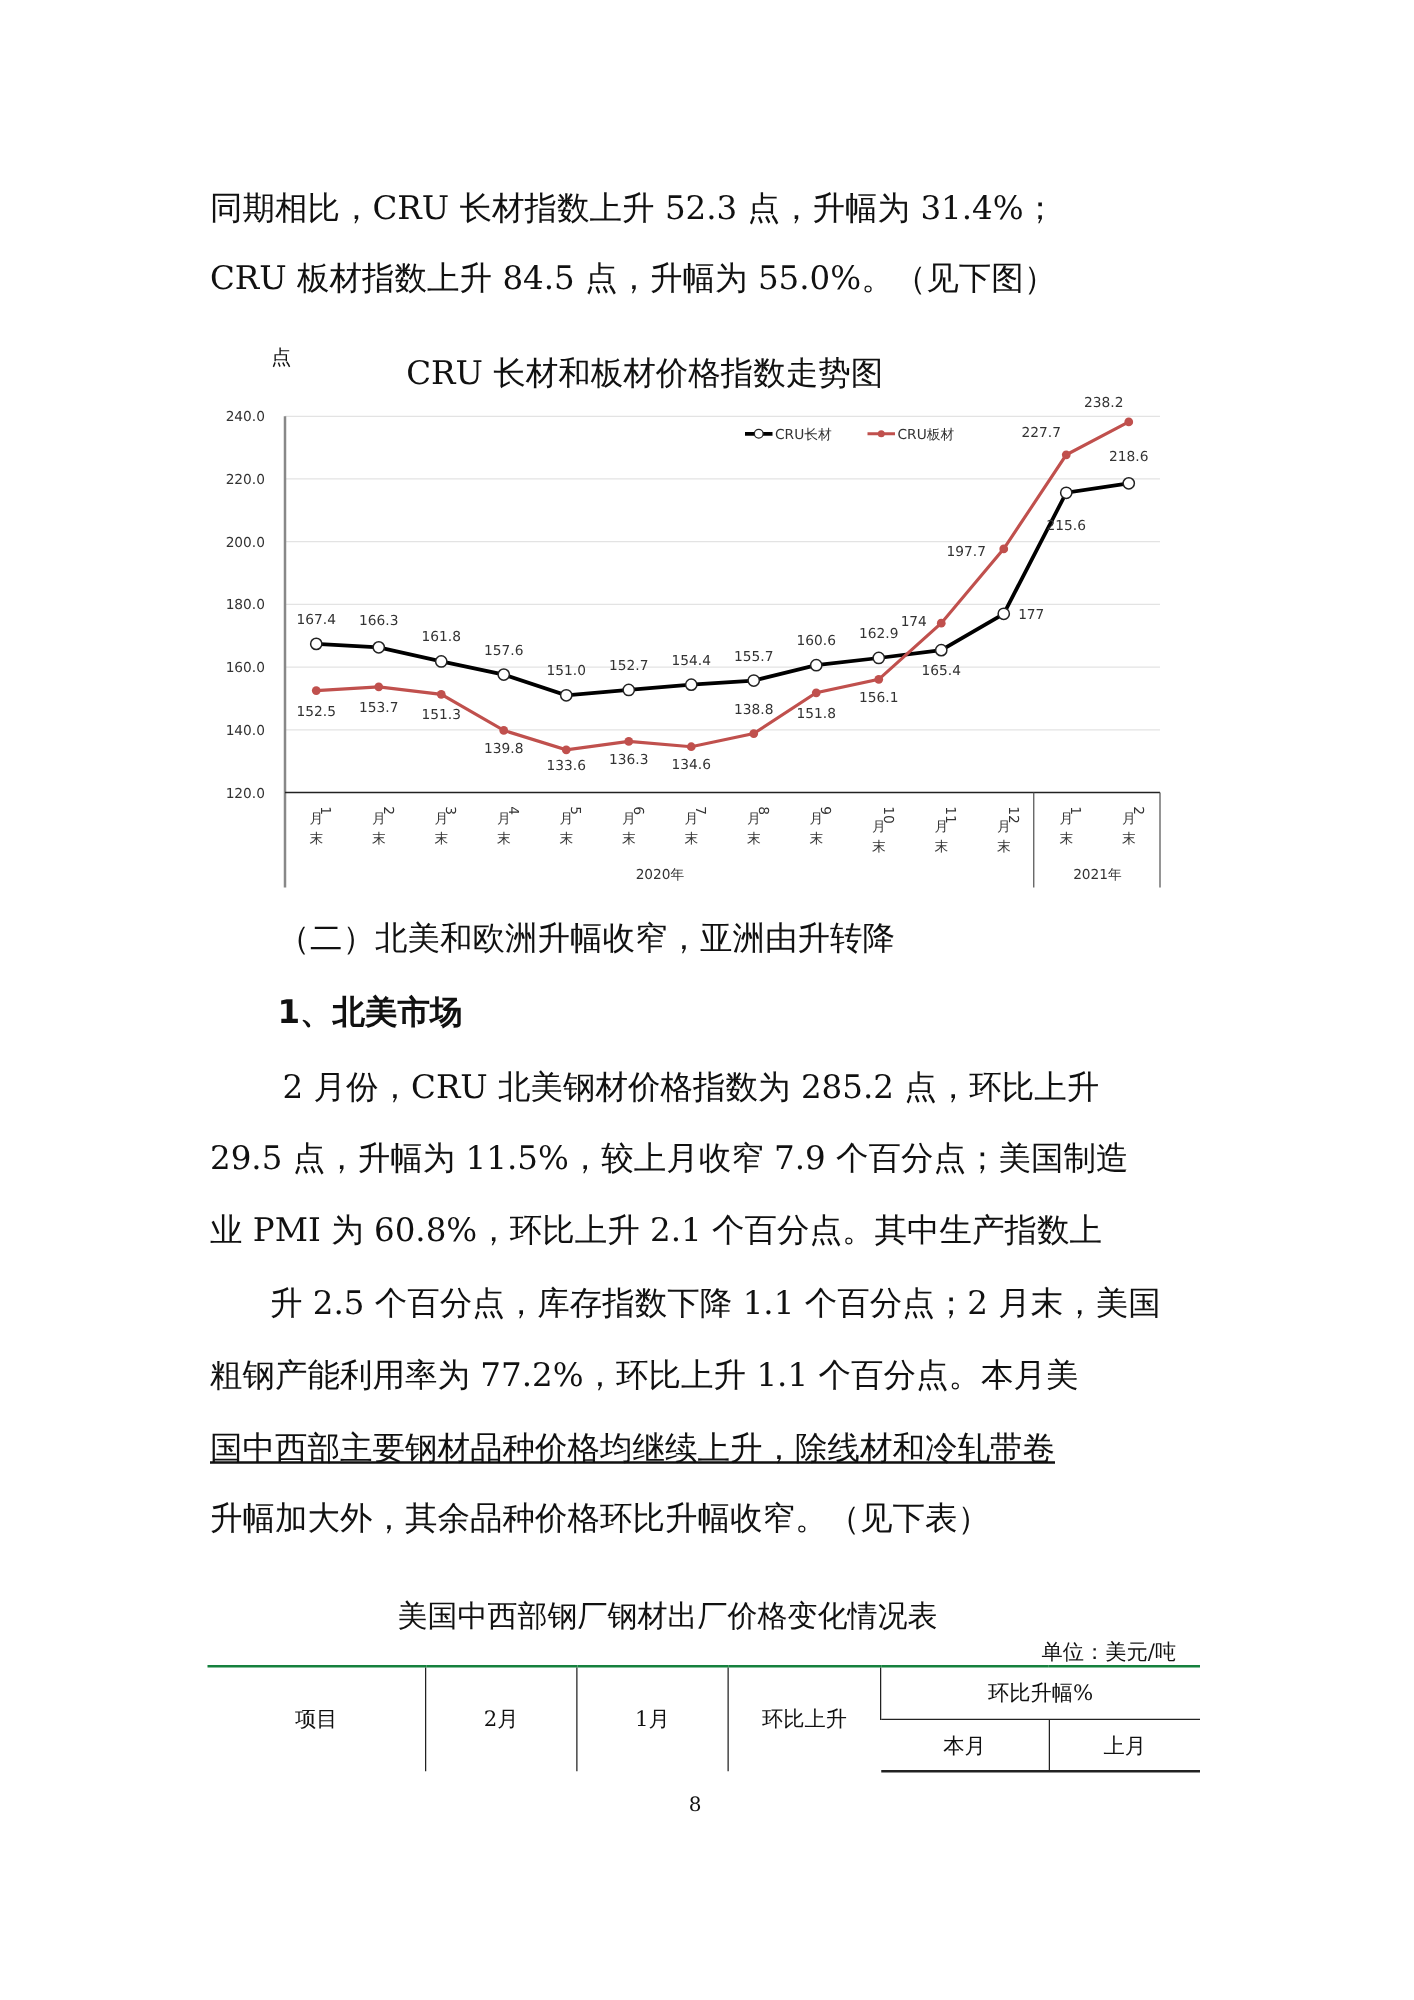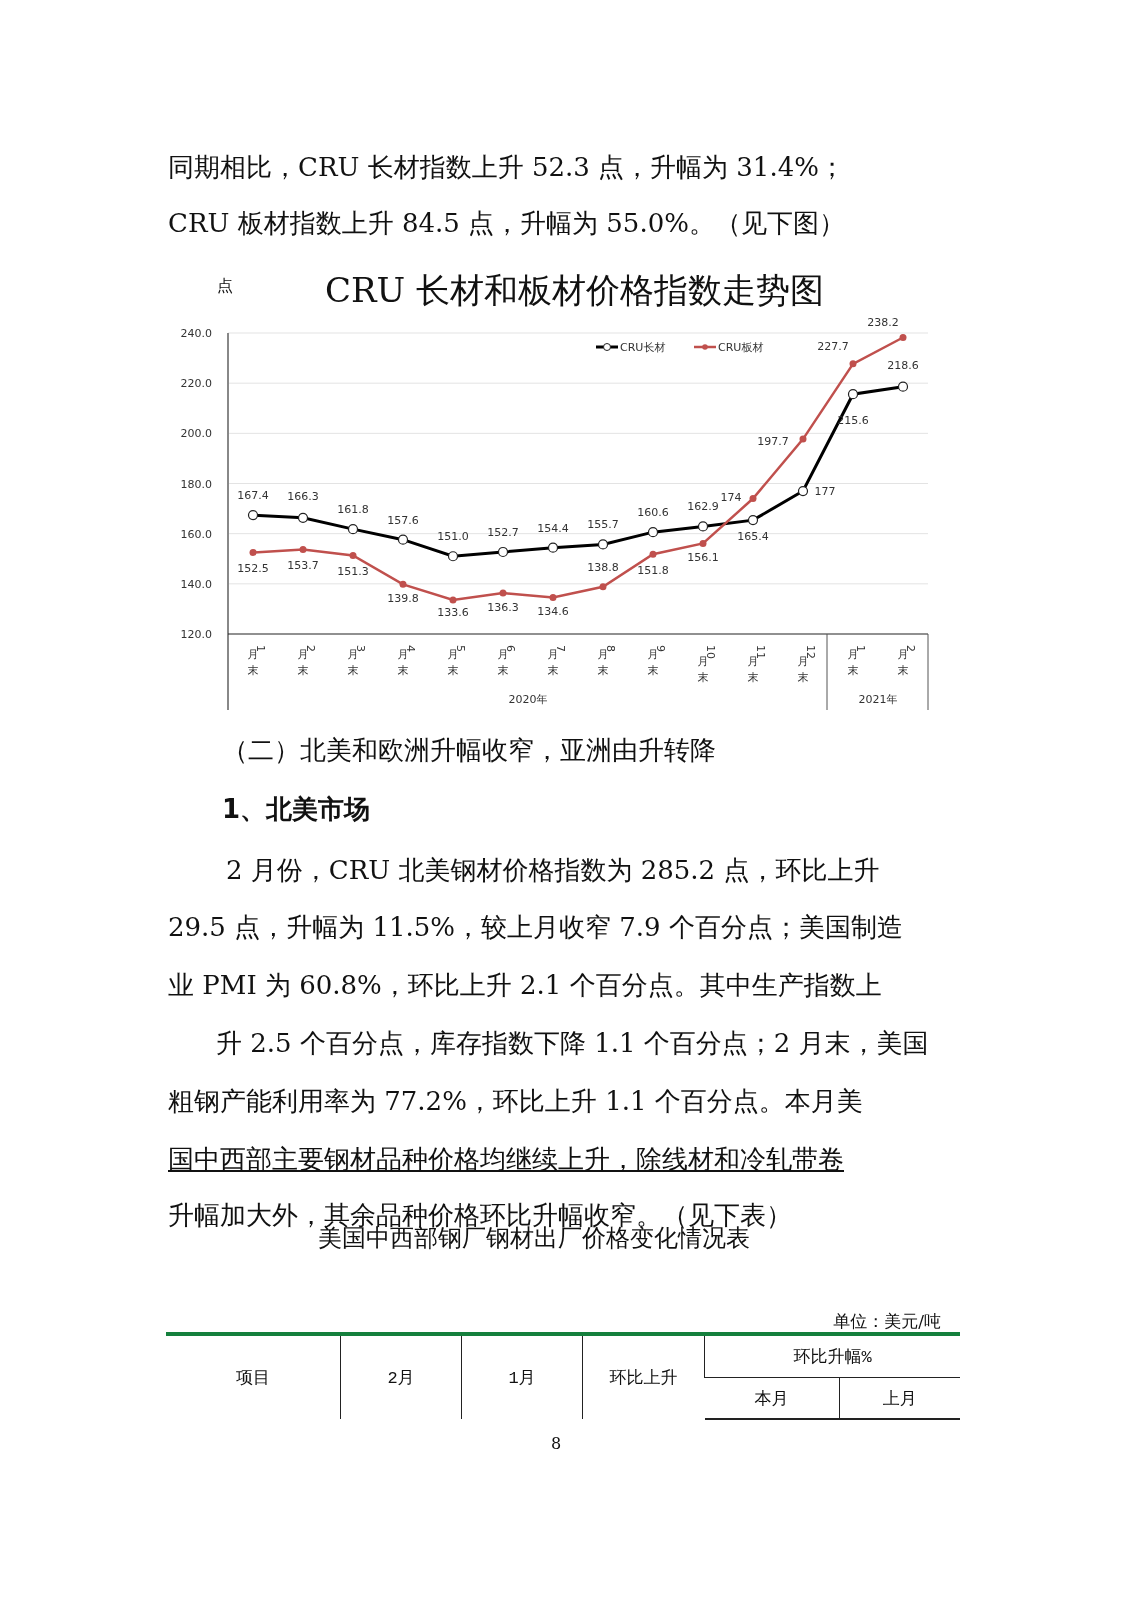--- a/index.html
+++ b/index.html
@@ -1,31 +1,31 @@
 <!DOCTYPE html>
 <html><head>
 <meta charset="utf-8">
 <style>
   html, body { margin:0; padding:0; background:#ffffff; }
   body { width:1131px; height:1600px; position:relative; overflow:hidden;
          font-family:"DejaVu Serif","Liberation Serif",serif; color:#111; }
   .line { position:absolute; left:168px; font-size:26px; line-height:30px; white-space:nowrap; }
-  .chart-title { position:absolute; left:325px; top:268px; font-size:34px; }
+  .chart-title { position:absolute; left:325px; top:281px; font-size:26px; }
   .unit-label { position:absolute; left:217px; top:276px; font-size:16px; }
   #chart { position:absolute; left:150px; top:315px; }
   .axis-text { font-family:"DejaVu Sans","Liberation Sans",sans-serif; font-size:11px; fill:#333; }
   .dl { font-family:"DejaVu Sans","Liberation Sans",sans-serif; font-size:11px; fill:#333; }
   .h2 { position:absolute; left:222px; font-size:26px; }
   .h3 { position:absolute; left:222px; font-size:26px; font-family:"DejaVu Sans","Liberation Sans",sans-serif; }
-  .table-title { position:absolute; left:318px; top:1222px; font-size:24px; }
+  .table-title { position:absolute; left:318px; top:1277px; font-size:24px; }
   .unit { position:absolute; right:190px; top:1310px; font-size:17px; }
   table.dt { position:absolute; left:166px; top:1332px; width:794px; border-collapse:collapse; font-size:17px; }
   table.dt td { border-left:1px solid #222; text-align:center; }
   table.dt td:first-child { border-left:none; }
-  table.dt tr.r1 td { height:39px; border-top:4px solid #15803d;font-family:Liberation Mono, monospace; }
+  table.dt tr.r1 td { height:39px; border-top:2px solid #15803d; }
   table.dt tr.r2 td { height:38px; }
   table.dt td.sub { border-top:1px solid #222; }
   table.dt tr.r2 td { border-bottom:2px solid #222; }
   .pageno { position:absolute; left:551px; top:1434px; font-size:16px; }
 </style>
 </head>
 <body>
 
 <div class="line" style="top:152px;">同期相比，CRU 长材指数上升 52.3 点，升幅为 31.4%；</div>
 <div class="line" style="top:208px;">CRU 板材指数上升 84.5 点，升幅为 55.0%。（见下图）</div>

